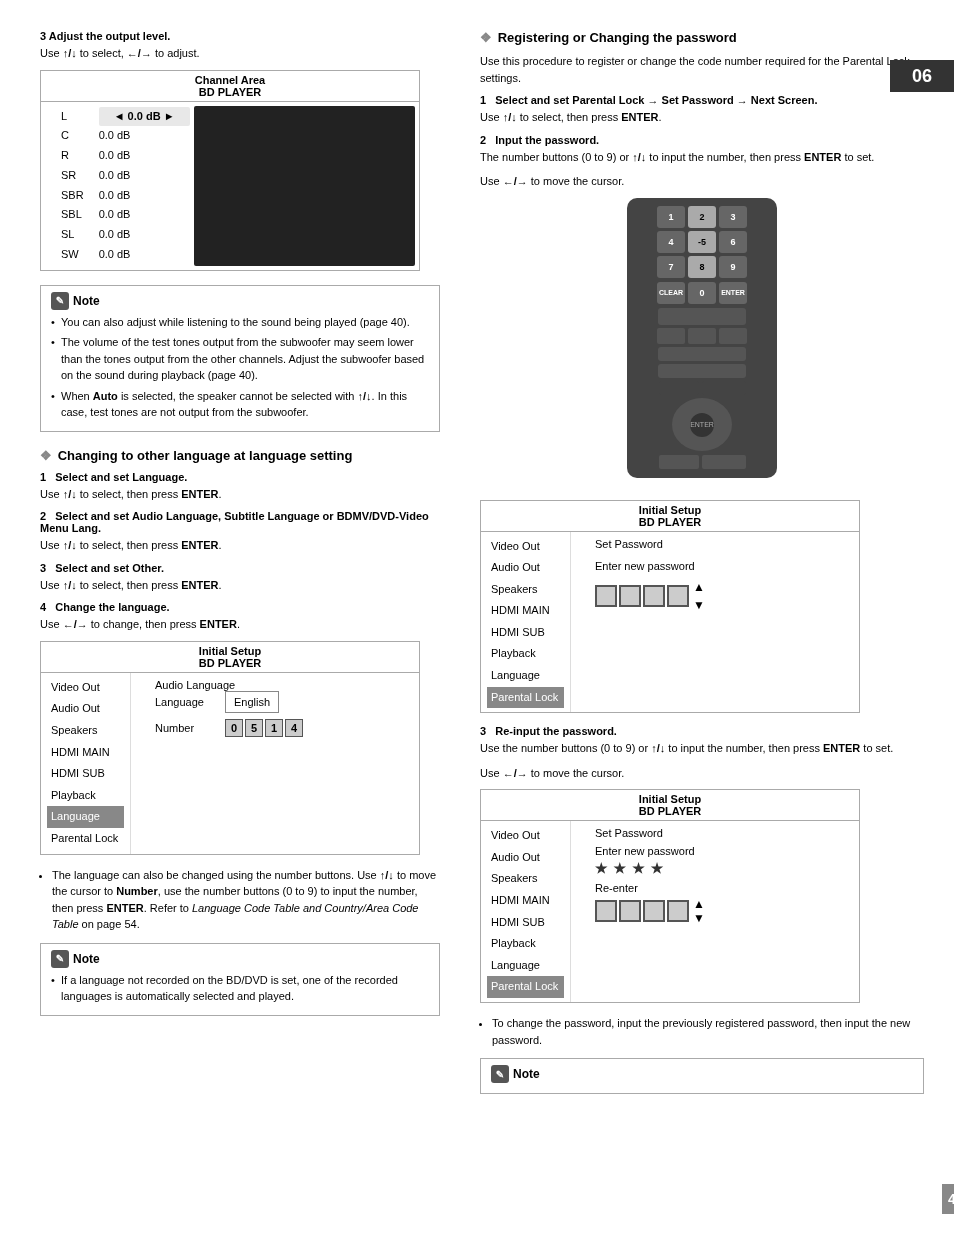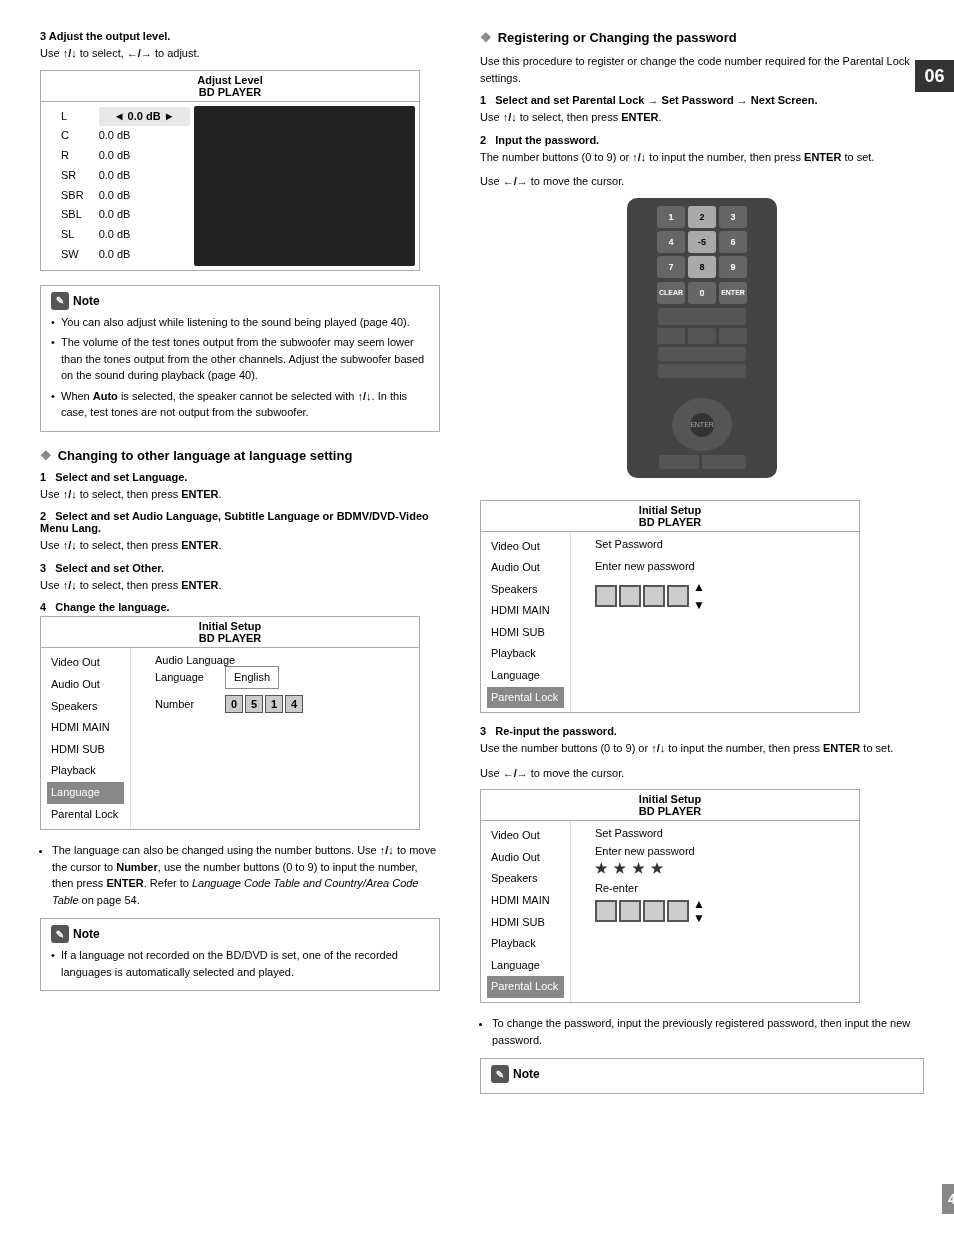--- a/index.html
+++ b/index.html
@@ -28,21 +28,21 @@
     }
     
     .section-badge {
       position: absolute;
       top: 30px;
       right: 0;
       background: #333;
       color: #fff;
       font-size: 18px;
       font-weight: bold;
-      width: 39px;
+      width: 64px;
       height: 32px;
       display: flex;
       align-items: center;
       justify-content: center;
     }
     .step-header {
       font-weight: bold;
       margin-bottom: 3px;
       font-size: 11px;
     }
@@ -316,21 +316,21 @@
 
     <div class="step-header">
       <span>3   Adjust the output level.</span>
     </div>
     <div class="step-text">
       Use <strong>↑/↓</strong> to select, <strong>←/→</strong> to adjust.
     </div>
 
     <div class="channel-table-wrap">
       <div class="channel-table-header">
-        <span>Adjust Level</span><br>
+        <span>Channel Area</span><br>
         <span>BD PLAYER</span>
       </div>
       <div class="channel-table-inner">
         <div class="channel-labels">
           <span style="display:block">L</span>
           <span style="display:block">C</span>
           <span style="display:block">R</span>
           <span style="display:block">SR</span>
           <span style="display:block">SBR</span>
           <span style="display:block">SBL</span>
@@ -375,20 +375,21 @@
     <div class="step-header">1&nbsp;&nbsp;&nbsp;Select and set Language.</div>
     <div class="step-text">Use <strong>↑/↓</strong> to select, then press <strong>ENTER</strong>.</div>
 
     <div class="step-header">2&nbsp;&nbsp;&nbsp;Select and set Audio Language, Subtitle Language or BDMV/DVD-Video Menu Lang.</div>
     <div class="step-text">Use <strong>↑/↓</strong> to select, then press <strong>ENTER</strong>.</div>
 
     <div class="step-header">3&nbsp;&nbsp;&nbsp;Select and set Other.</div>
     <div class="step-text">Use <strong>↑/↓</strong> to select, then press <strong>ENTER</strong>.</div>
 
     <div class="step-header">4&nbsp;&nbsp;&nbsp;Change the language.</div>
+    <div class="step-text">Use <strong>←/→</strong> to change, then press <strong>ENTER</strong>.</div>
 
     <div class="setup-table-wrap">
       <div class="setup-table-header">
         <span>Initial Setup</span><br>
         <span>BD PLAYER</span>
       </div>
       <div class="setup-table-inner">
         <div class="setup-menu-col">
           <div class="setup-menu-item">Video Out</div>
           <div class="setup-menu-item">Audio Out</div>

